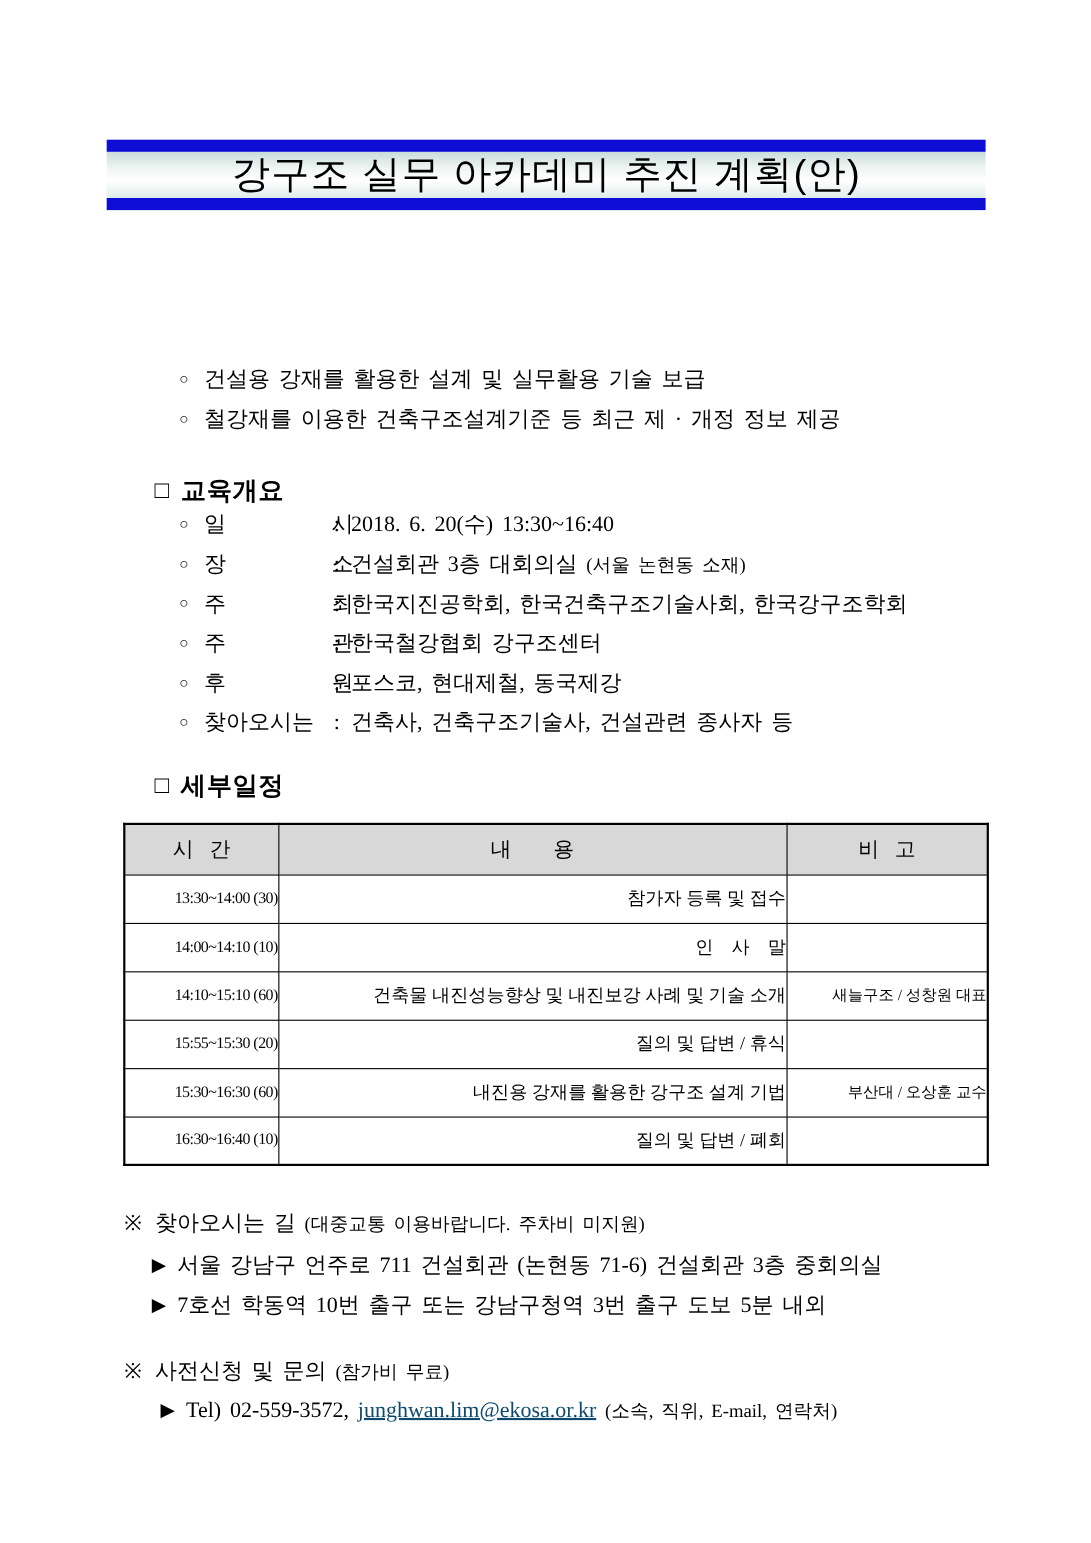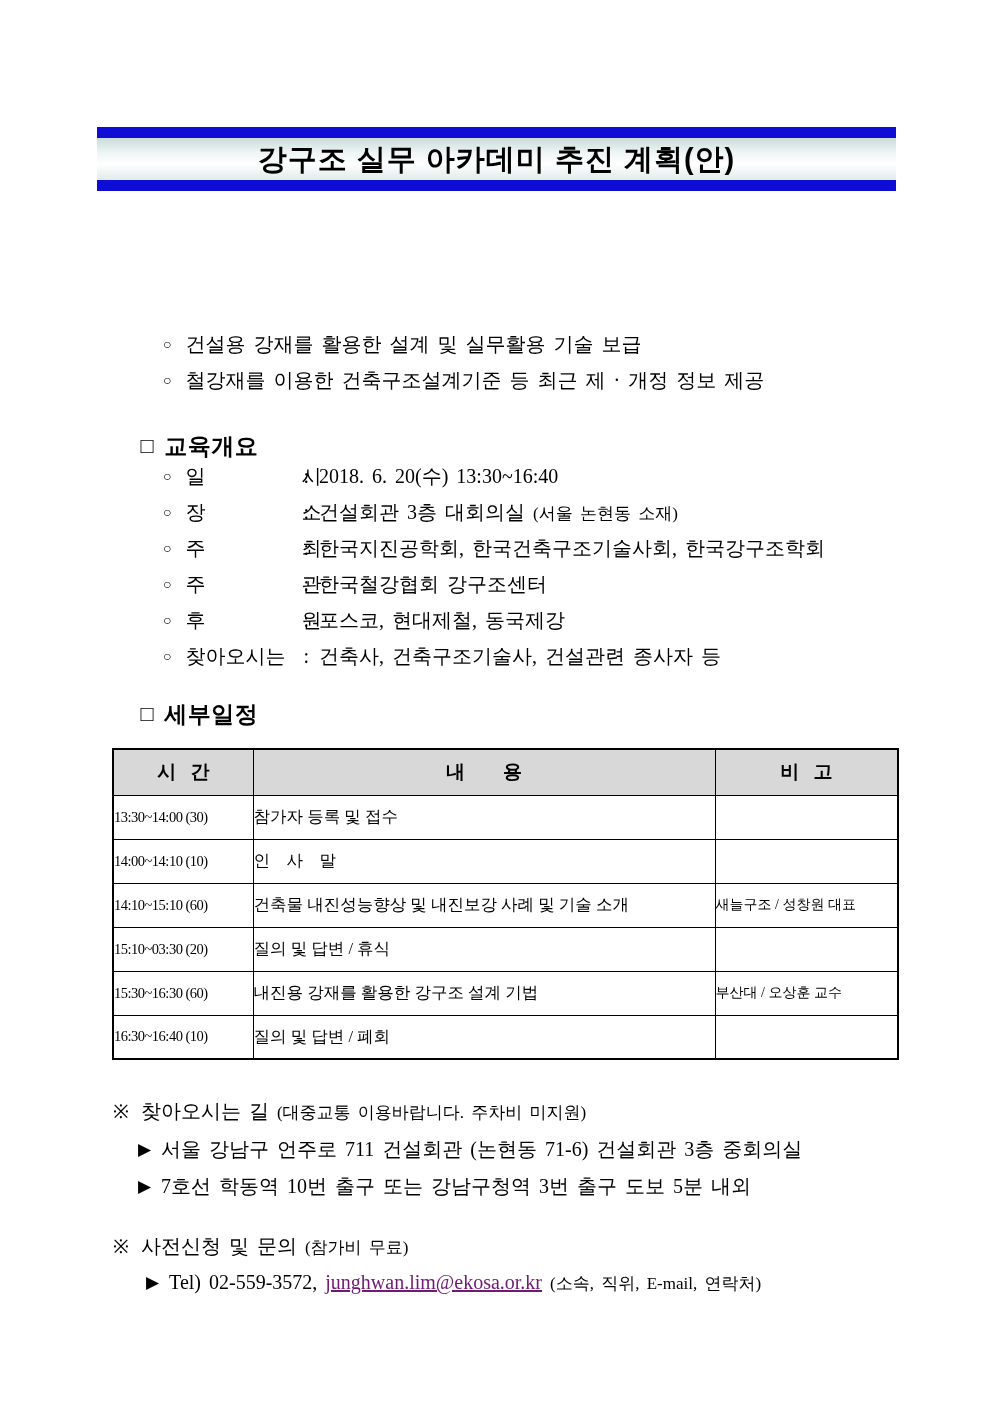--- a/index.html
+++ b/index.html
@@ -10,22 +10,22 @@
   }
   
   .banner {
     position:absolute; left:97px; top:127px; width:799px;
     border-top:11px solid #0d0dd6; border-bottom:11px solid #0d0dd6;
     background:linear-gradient(to bottom,#c9dcda 0%,#eef5f3 35%,#ffffff 62%,#dfecea 100%);
     height:64px;
   }
   .banner .title {
     display:block; height:42px; line-height:42px; text-align:center;
-    font-family:"Liberation Sans", sans-serif; font-weight:bold;
-    font-size:29px; letter-spacing:1px; color:#000;
+    font-family:"Liberation Sans", sans-serif; font-weight:normal;
+    font-size:35px; letter-spacing:1px; color:#000;
   }
   
   .sec-head {
     position:absolute; left:113px; font-family:"Liberation Sans", sans-serif;
     font-weight:bold; font-size:23px; white-space:pre; letter-spacing:0.5px;
   }
   .sec-head .box { font-weight:normal; font-size:22px; margin-right:10px; position:relative; top:-1px; }
   
   .line { position:absolute; left:131px; font-size:20px; white-space:pre; word-spacing:3px; }
   .line .dot { font-size:14px; margin-right:14px; position:relative; top:-2px; }
@@ -33,35 +33,35 @@
   .ov-colon { margin-right:10px; }
   .small-note { font-size:17px; }
   
   table.sched {
     position:absolute; left:112px; top:748px; width:785px;
     border-collapse:collapse; table-layout:fixed;
   }
   table.sched, table.sched td, table.sched th { border:1px solid #000; }
   table.sched { border:2px solid #000; }
   table.sched th {
-    background:#d8d8d8; height:46px; font-size:19px; font-weight:bold;
+    background:#d8d8d8; height:46px; font-size:19px; font-weight:normal;
     text-align:center; vertical-align:middle; white-space:pre;
     font-family:"Liberation Serif", serif;
   }
-  table.sched td { height:44px; text-align:left; vertical-align:middle; }
+  table.sched td { height:44px; text-align:right; vertical-align:middle; }
   td.t-time { font-size:14.5px; letter-spacing:-0.5px; white-space:nowrap; }
   td.t-content { font-size:16.5px; white-space:pre;margin-left:36px; }
   td.t-note { font-size:14px; white-space:nowrap; }
   .col-time { width:140px; } .col-content { width:462px; } .col-note { width:183px; }
   
   .foot-head { position:absolute; left:113px; font-size:20px; white-space:nowrap; word-spacing:3px; }
   .foot-head .ref { font-size:19px; margin-right:12px; }
   .foot-line { position:absolute; left:138px; font-size:20px; white-space:nowrap; word-spacing:3px; }
   .foot-line .tri { font-size:17px; margin-right:10px; position:relative; top:-1px; }
-  .email-link { color:#701a75; text-decoration:underline; }
+  .email-link { color:#0c4a6e; text-decoration:underline; }
 </style>
 </head>
 <body>
 
 <div class="page">
 
   <div class="banner">
     <span class="title">강구조 실무 아카데미 추진 계획(안)</span>
   </div>
 
@@ -120,21 +120,21 @@
       <td class="t-time">14:00~14:10 (10)</td>
       <td class="t-content">인    사    말</td>
       <td class="t-note"></td>
     </tr>
     <tr>
       <td class="t-time">14:10~15:10 (60)</td>
       <td class="t-content">건축물 내진성능향상 및 내진보강 사례 및 기술 소개</td>
       <td class="t-note">새늘구조 / 성창원 대표</td>
     </tr>
     <tr>
-      <td class="t-time">15:10~03:30 (20)</td>
+      <td class="t-time">15:55~15:30 (20)</td>
       <td class="t-content">질의 및 답변 / 휴식</td>
       <td class="t-note"></td>
     </tr>
     <tr>
       <td class="t-time">15:30~16:30 (60)</td>
       <td class="t-content">내진용 강재를 활용한 강구조 설계 기법</td>
       <td class="t-note">부산대 / 오상훈 교수</td>
     </tr>
     <tr>
       <td class="t-time">16:30~16:40 (10)</td>

